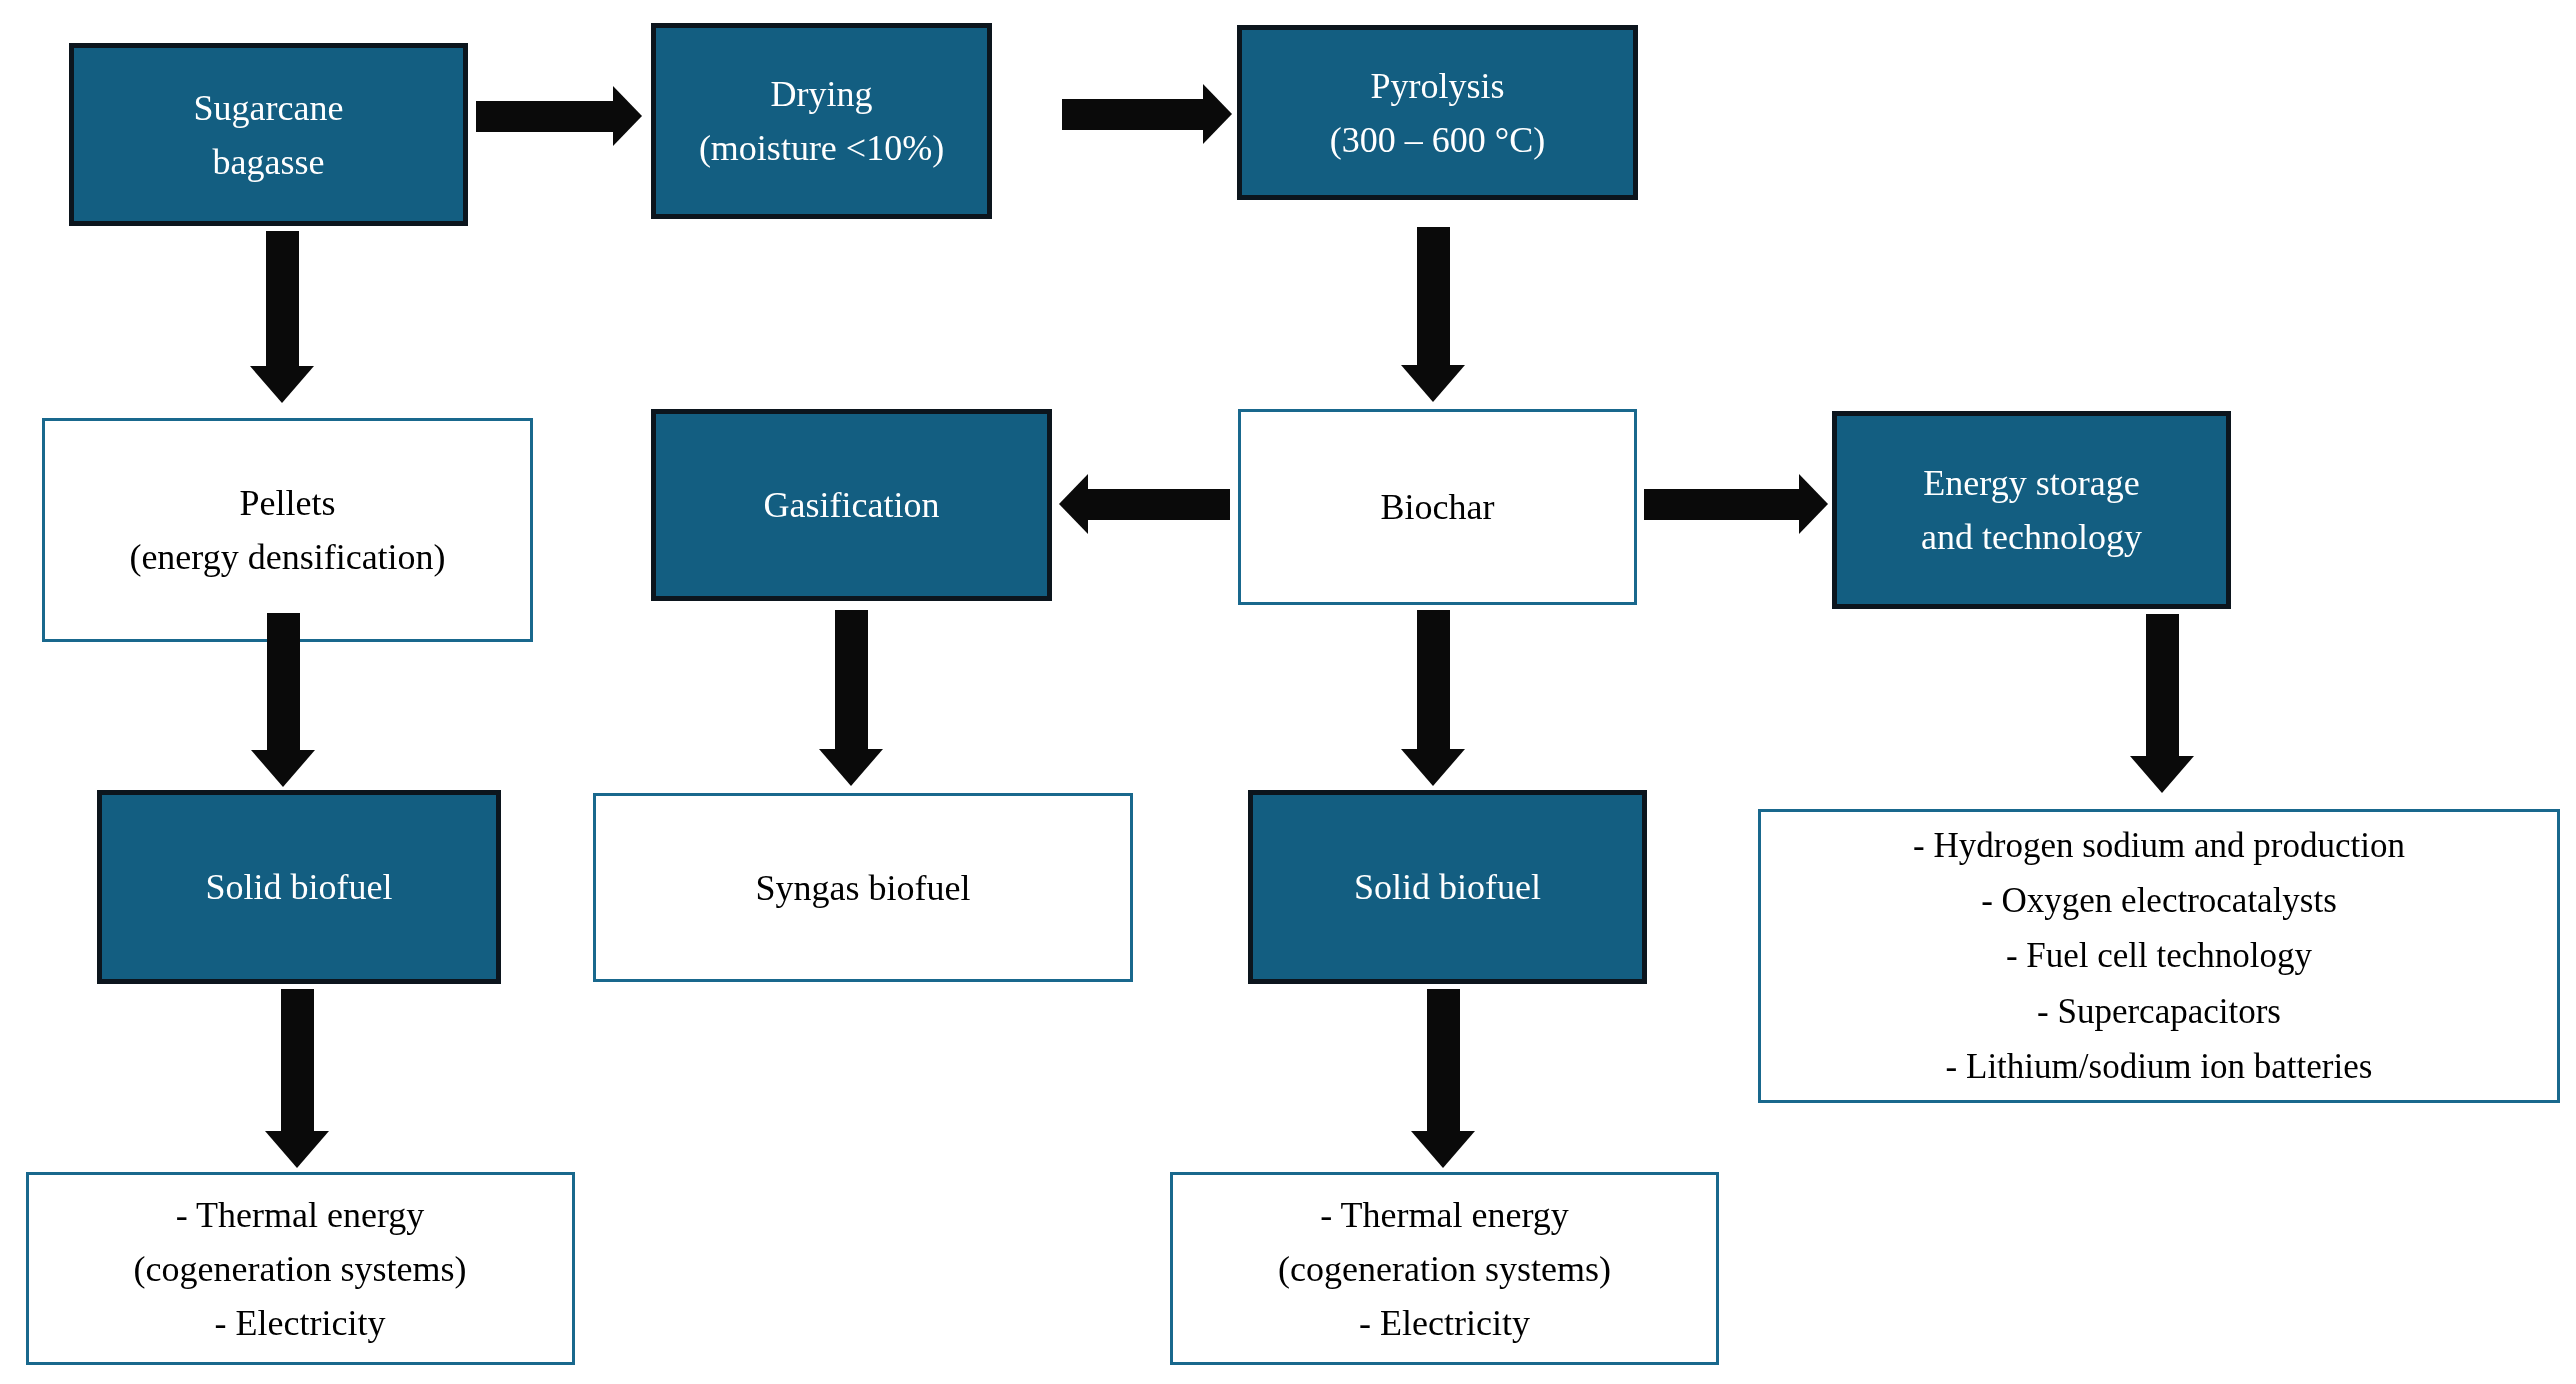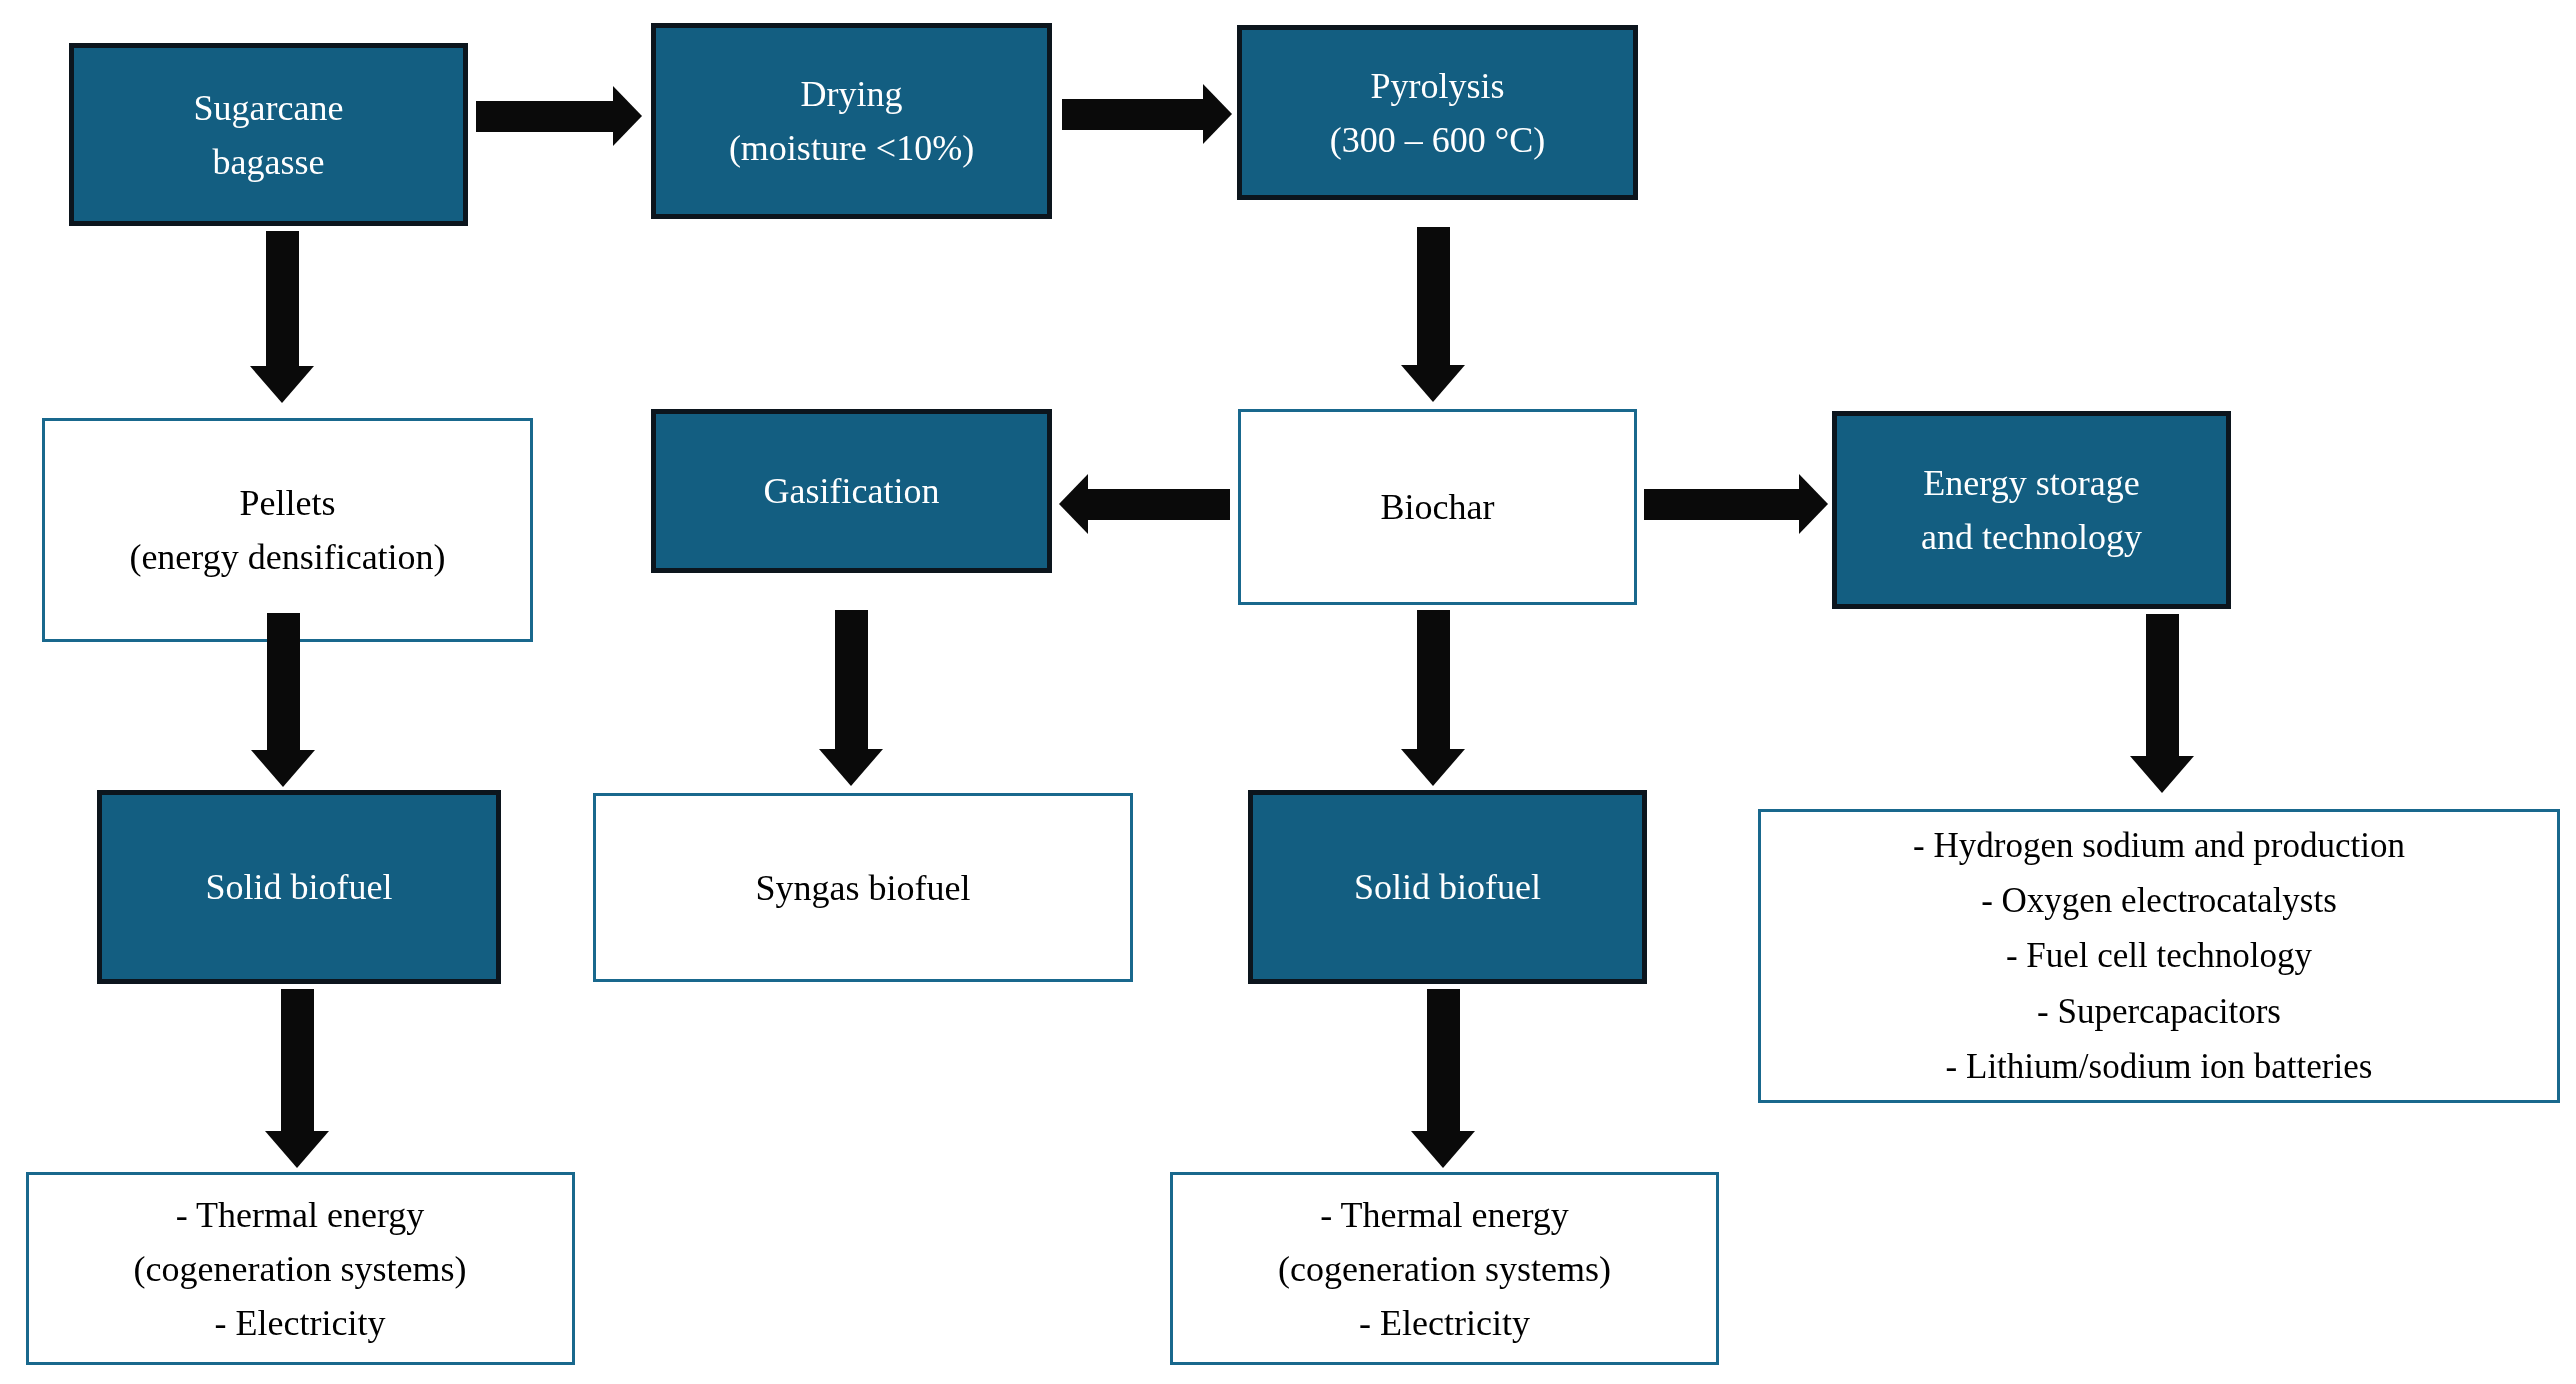--- a/index.html
+++ b/index.html
@@ -70,36 +70,36 @@
 </head>
 <body>
 
 <div class="canvas">
 
   <div class="node dark" style="left:69px;top:43px;width:399px;height:183px;">
     <span class="line">Sugarcane</span>
     <span class="line">bagasse</span>
   </div>
 
-  <div class="node dark" style="left:651px;top:23px;width:401px;height:196px;">
+  <div class="node dark" style="left:651px;top:23px;width:341px;height:196px;">
     <span class="line">Drying</span>
     <span class="line">(moisture &lt;10%)</span>
   </div>
 
   <div class="node dark" style="left:1237px;top:25px;width:401px;height:175px;">
     <span class="line">Pyrolysis</span>
     <span class="line">(300 – 600 °C)</span>
   </div>
 
   <div class="node light" style="left:42px;top:418px;width:491px;height:224px;">
     <span class="line">Pellets</span>
     <span class="line">(energy densification)</span>
   </div>
 
-  <div class="node dark" style="left:651px;top:409px;width:401px;height:164px;">
+  <div class="node dark" style="left:651px;top:409px;width:401px;height:192px;">
     <span class="line">Gasification</span>
   </div>
 
   <div class="node light" style="left:1238px;top:409px;width:399px;height:196px;">
     <span class="line">Biochar</span>
   </div>
 
   <div class="node dark" style="left:1832px;top:411px;width:399px;height:198px;">
     <span class="line">Energy storage</span>
     <span class="line">and technology</span>

